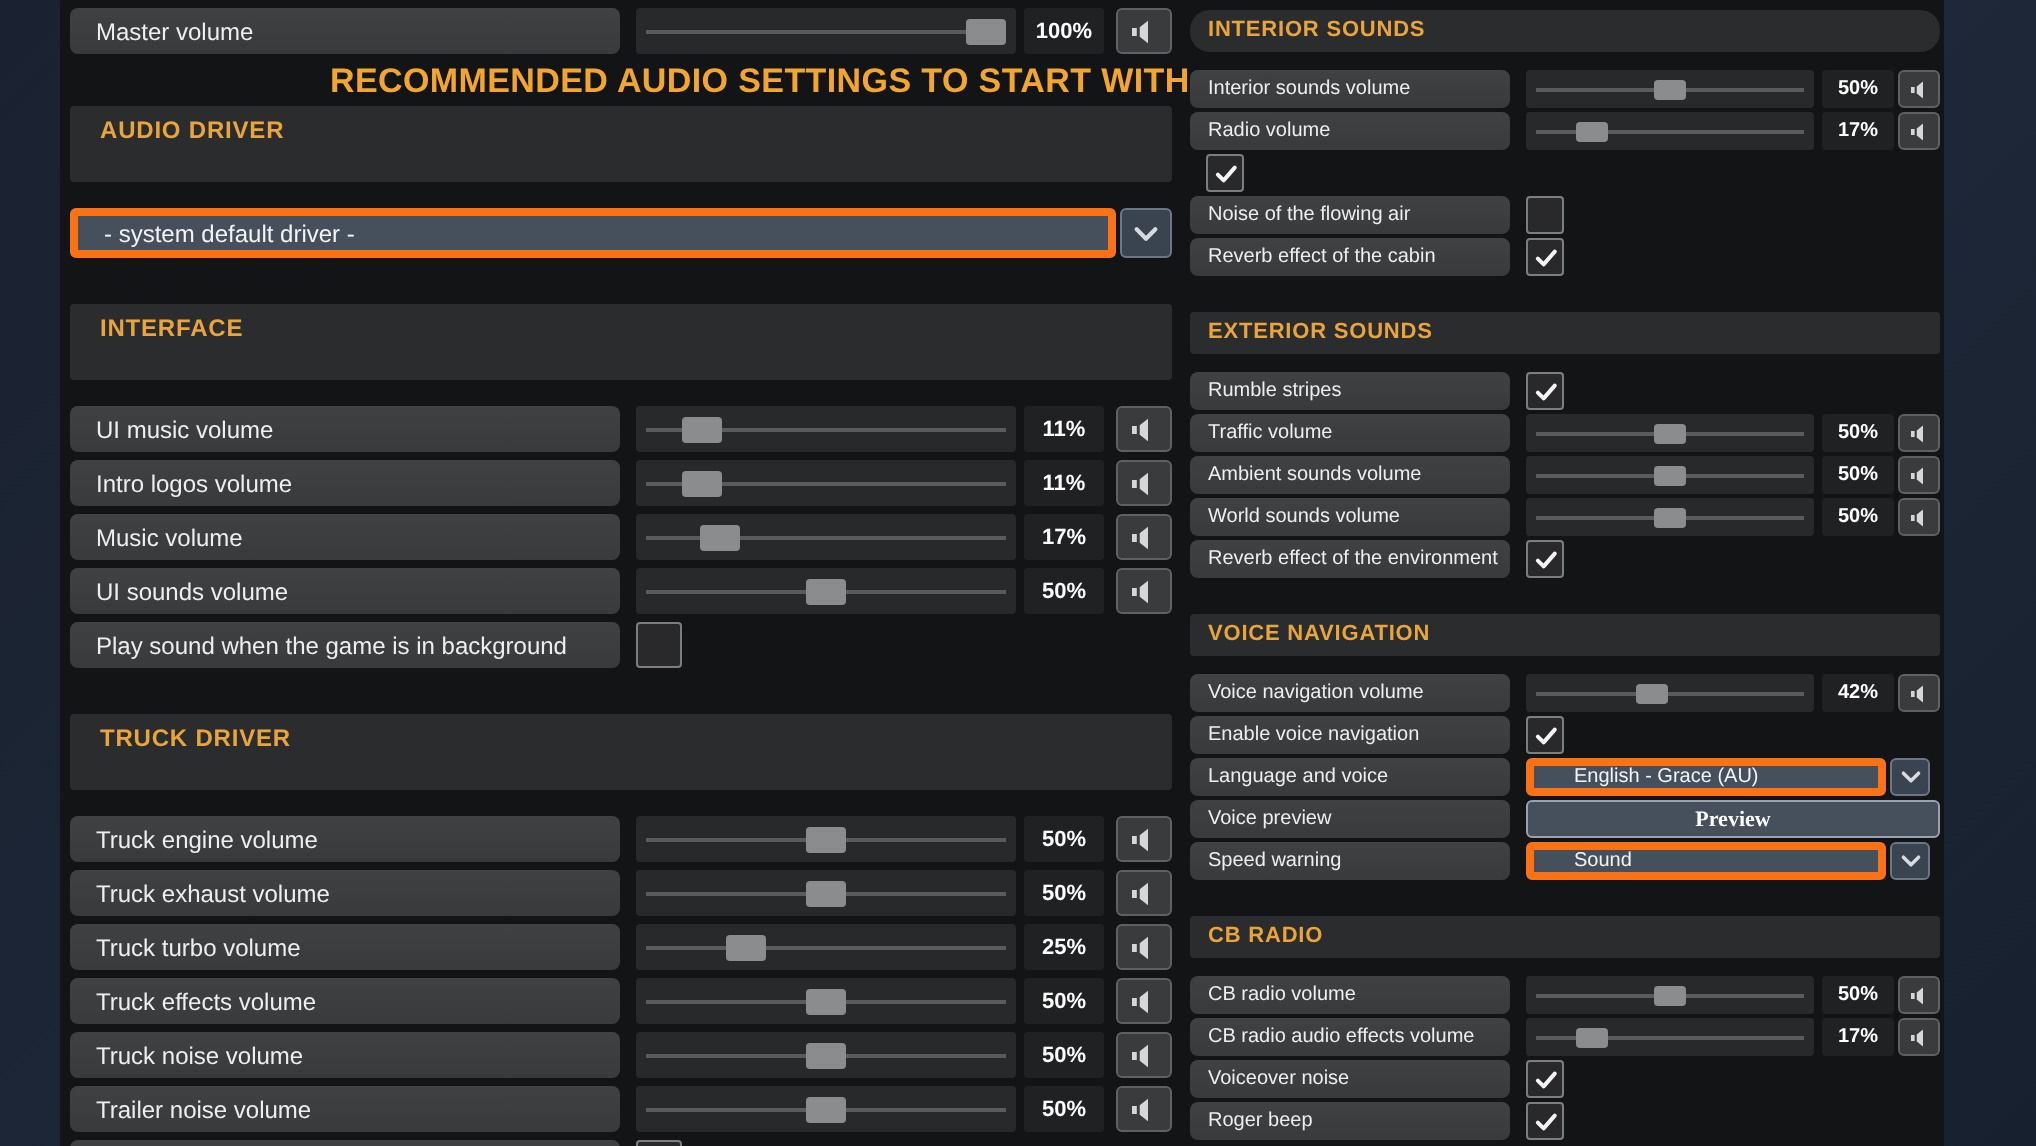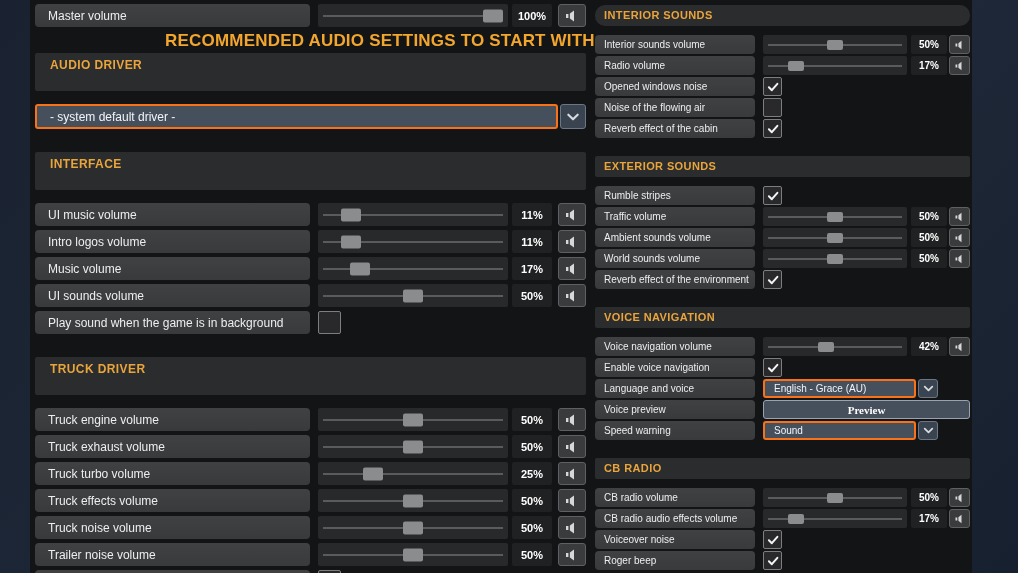--- a/index.html
+++ b/index.html
@@ -75,25 +75,25 @@
   .checkbox{
     background:#29292c;border:1px solid #7d7e82;border-radius:2px;box-sizing:border-box;
     display:flex;align-items:center;justify-content:center;
   }
   .l-row .checkbox{width:23px;margin-left:8px;}
   .r-row .checkbox{width:19px;margin-left:8px;}
   .l-row .chk-icon svg{width:17px;height:17px;}
   .r-row .chk-icon svg{width:14px;height:14px;}
 
   .dd-main{
-    background:#46505d;border:2px solid #f97316;border-radius:3px;box-sizing:border-box;
+    background:#46505d;border:4px solid #f97316;border-radius:3px;box-sizing:border-box;
     color:#f2f4f6;display:flex;align-items:center;white-space:nowrap;overflow:hidden;
   }
   .l-row .dd-main{width:523px;font-size:12px;padding-left:13px;}
-  .r-row .dd-main{width:153px;margin-left:8px;font-size:10px;padding-left:9px;}
+  .r-row .dd-main{width:180px;margin-left:8px;font-size:10px;padding-left:20px;}
   .dd-btn{
     background:#3a4450;border:1px solid #6d7685;border-radius:3px;box-sizing:border-box;
     display:flex;align-items:center;justify-content:center;
   }
   .l-row .dd-btn{width:26px;margin-left:2px;}
   .r-row .dd-btn{width:20px;margin-left:2px;}
   .l-row .chv-icon svg{width:16px;height:16px;}
   .r-row .chv-icon svg{width:13px;height:13px;}
 
   .wide-btn{
@@ -359,21 +359,20 @@
               <div class="spk-btn">
                 <span class="icon spk-icon">
                   <svg viewBox="0 0 24 24">
                     <rect x="3" y="9" width="3.6" height="6" fill="#d6d7d9"></rect>
                     <polygon points="8.8,8.4 15,3.6 15,20.4 8.8,15.6" fill="#d6d7d9"></polygon>
                   </svg>
                 </span>
               </div>
             </div>
             <div class="row r-row row-checkbox">
-              <div class="label-box">Opened windows noise</div>
               <div class="checkbox checked">
                 <span class="icon chk-icon">
                   <svg viewBox="0 0 24 24">
                     <polyline points="5,12.5 10,17.5 19.5,6.5" fill="none" stroke="#f3f4f5" stroke-width="3.4" stroke-linecap="round" stroke-linejoin="round"></polyline>
                   </svg>
                 </span>
               </div>
             </div>
             <div class="row r-row row-checkbox">
               <div class="label-box">Noise of the flowing air</div>

